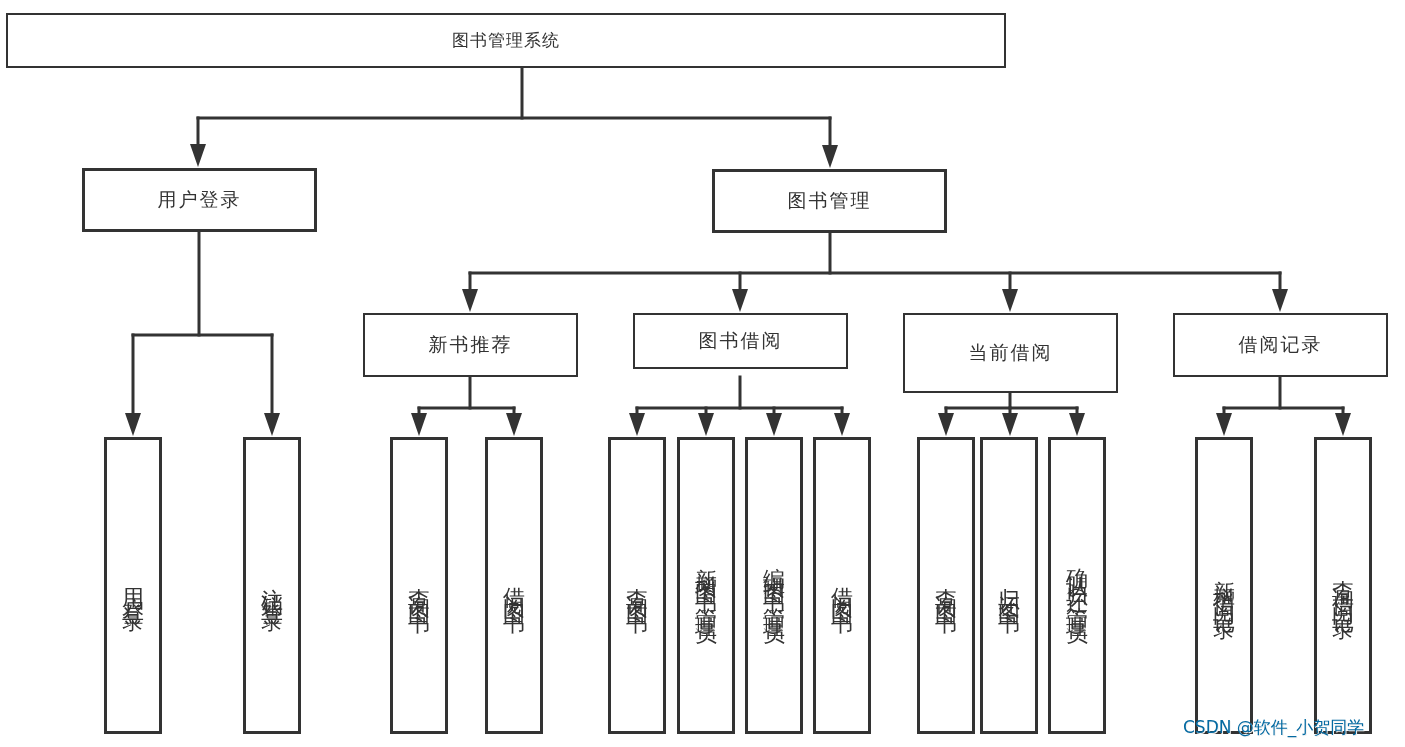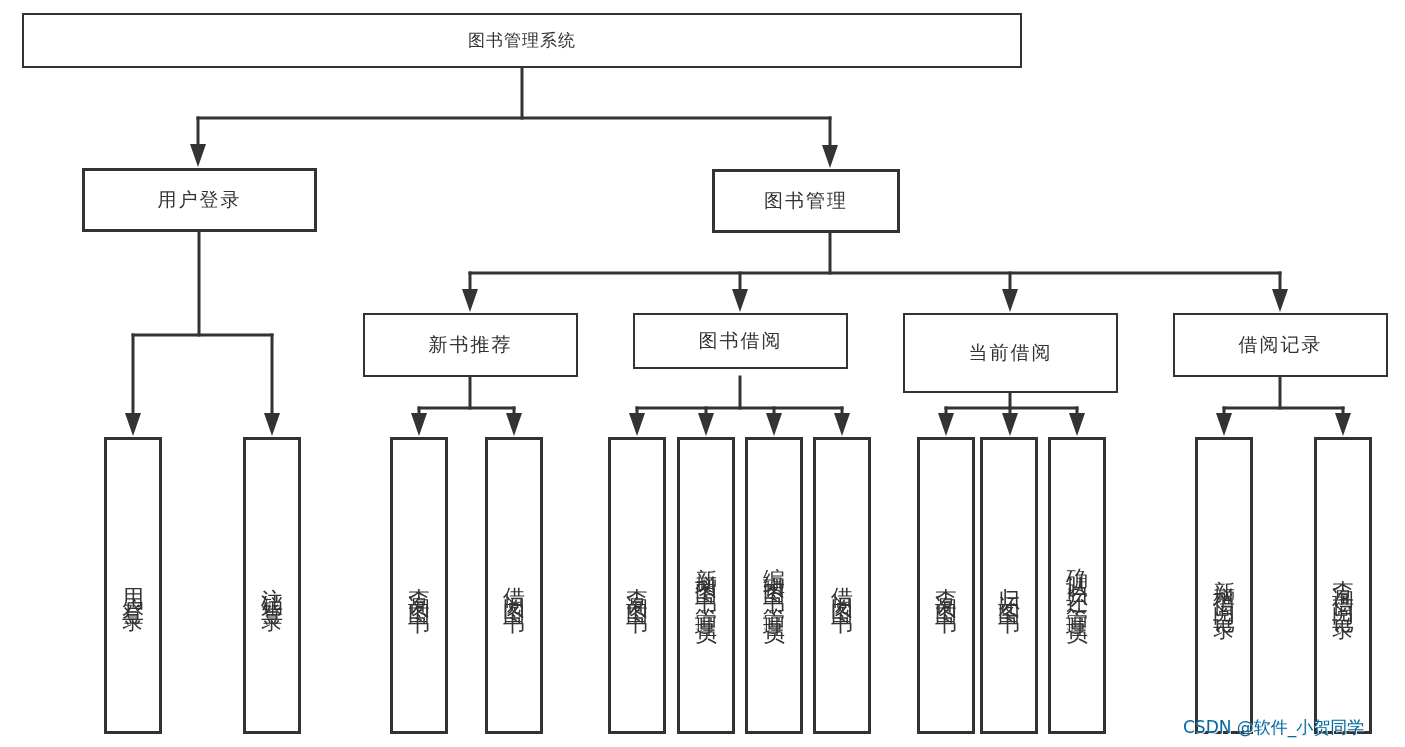--- a/index.html
+++ b/index.html
@@ -107,28 +107,28 @@
       <polygon points="766,413 782,413 774,436"></polygon>
       <polygon points="834,413 850,413 842,436"></polygon>
       <polygon points="938,413 954,413 946,436"></polygon>
       <polygon points="1002,413 1018,413 1010,436"></polygon>
       <polygon points="1069,413 1085,413 1077,436"></polygon>
       <polygon points="1216,413 1232,413 1224,436"></polygon>
       <polygon points="1335,413 1351,413 1343,436"></polygon>
     </g>
   </svg>
 
-  <div class="node root" style="left:22px; top:13px; width:1000px; height:55px;align-items:center;">
+  <div class="node root" style="left:6px; top:13px; width:1000px; height:55px;align-items:center;">
     <span>图书管理系统</span>
   </div>
 
   <div class="node level2" style="left:82px; top:168px; width:235px; height:64px;">
     <span>用户登录</span>
   </div>
-  <div class="node level2" style="left:712px; top:169px; width:188px; height:64px;">
+  <div class="node level2" style="left:712px; top:169px; width:235px; height:64px;">
     <span>图书管理</span>
   </div>
 
   <div class="node level3" style="left:363px; top:313px; width:215px; height:64px;">
     <span>新书推荐</span>
   </div>
   <div class="node level3" style="left:633px; top:313px; width:215px; height:56px;">
     <span>图书借阅</span>
   </div>
   <div class="node level3" style="left:903px; top:313px; width:215px; height:80px;">

